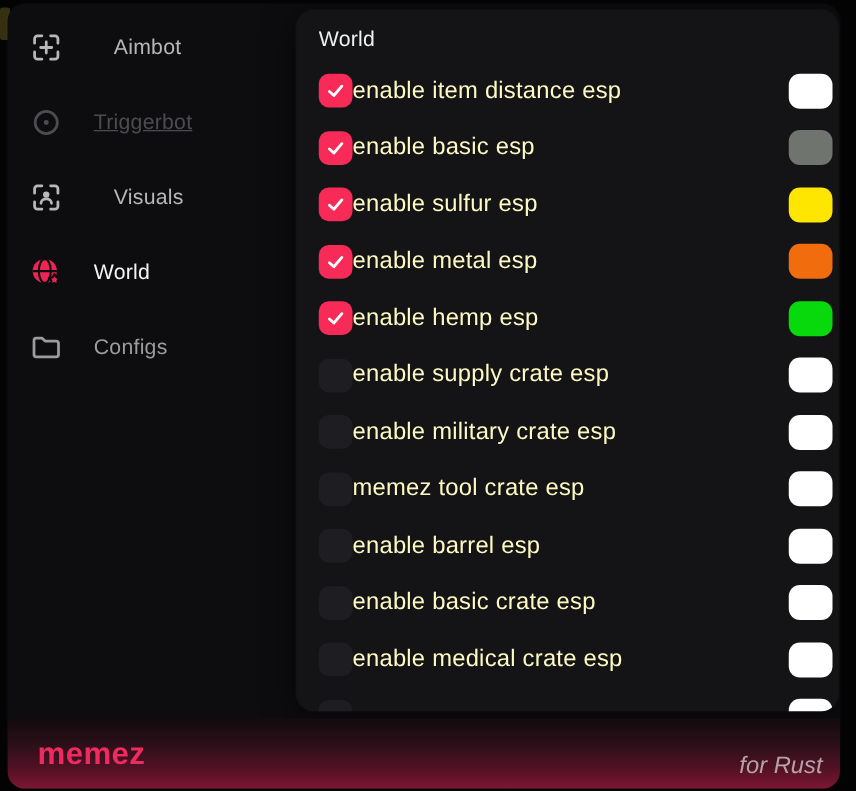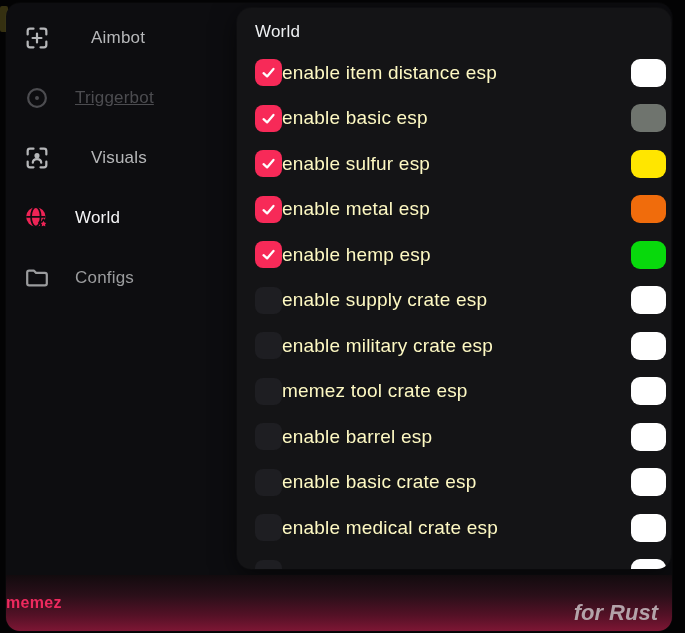--- a/index.html
+++ b/index.html
@@ -57,22 +57,22 @@
   }
   .swatch{
     width:35px;height:28px;border-radius:9px;flex:none;cursor:pointer;
   }
   
   .footer{
     position:absolute;left:0;bottom:0;width:100%;height:56px;
     background:linear-gradient(180deg,#120b0e 0%,#2a0f19 36%,#541126 72%,#7d1634 100%);
     display:flex;align-items:center;
   }
-  .brand{font-size:16px;font-weight:700;color:#ee2a5e;letter-spacing:.3px;}
-  .tagline{margin-left:auto;margin-right:14px;font-size:22px;font-style:italic;font-weight:700;color:#b3a3a9;margin-top:20px;}
+  .brand{margin-left:24px;font-size:25px;font-weight:700;color:#ee2a5e;letter-spacing:.3px;}
+  .tagline{margin-left:auto;margin-right:14px;font-size:19px;font-style:italic;font-weight:400;color:#b3a3a9;margin-top:20px;}
 </style>
 </head>
 <body>
 
 <div class="bg-artifact"></div>
 
 <div class="window">
 
   <nav class="sidebar">
       <div class="side-item bright">

